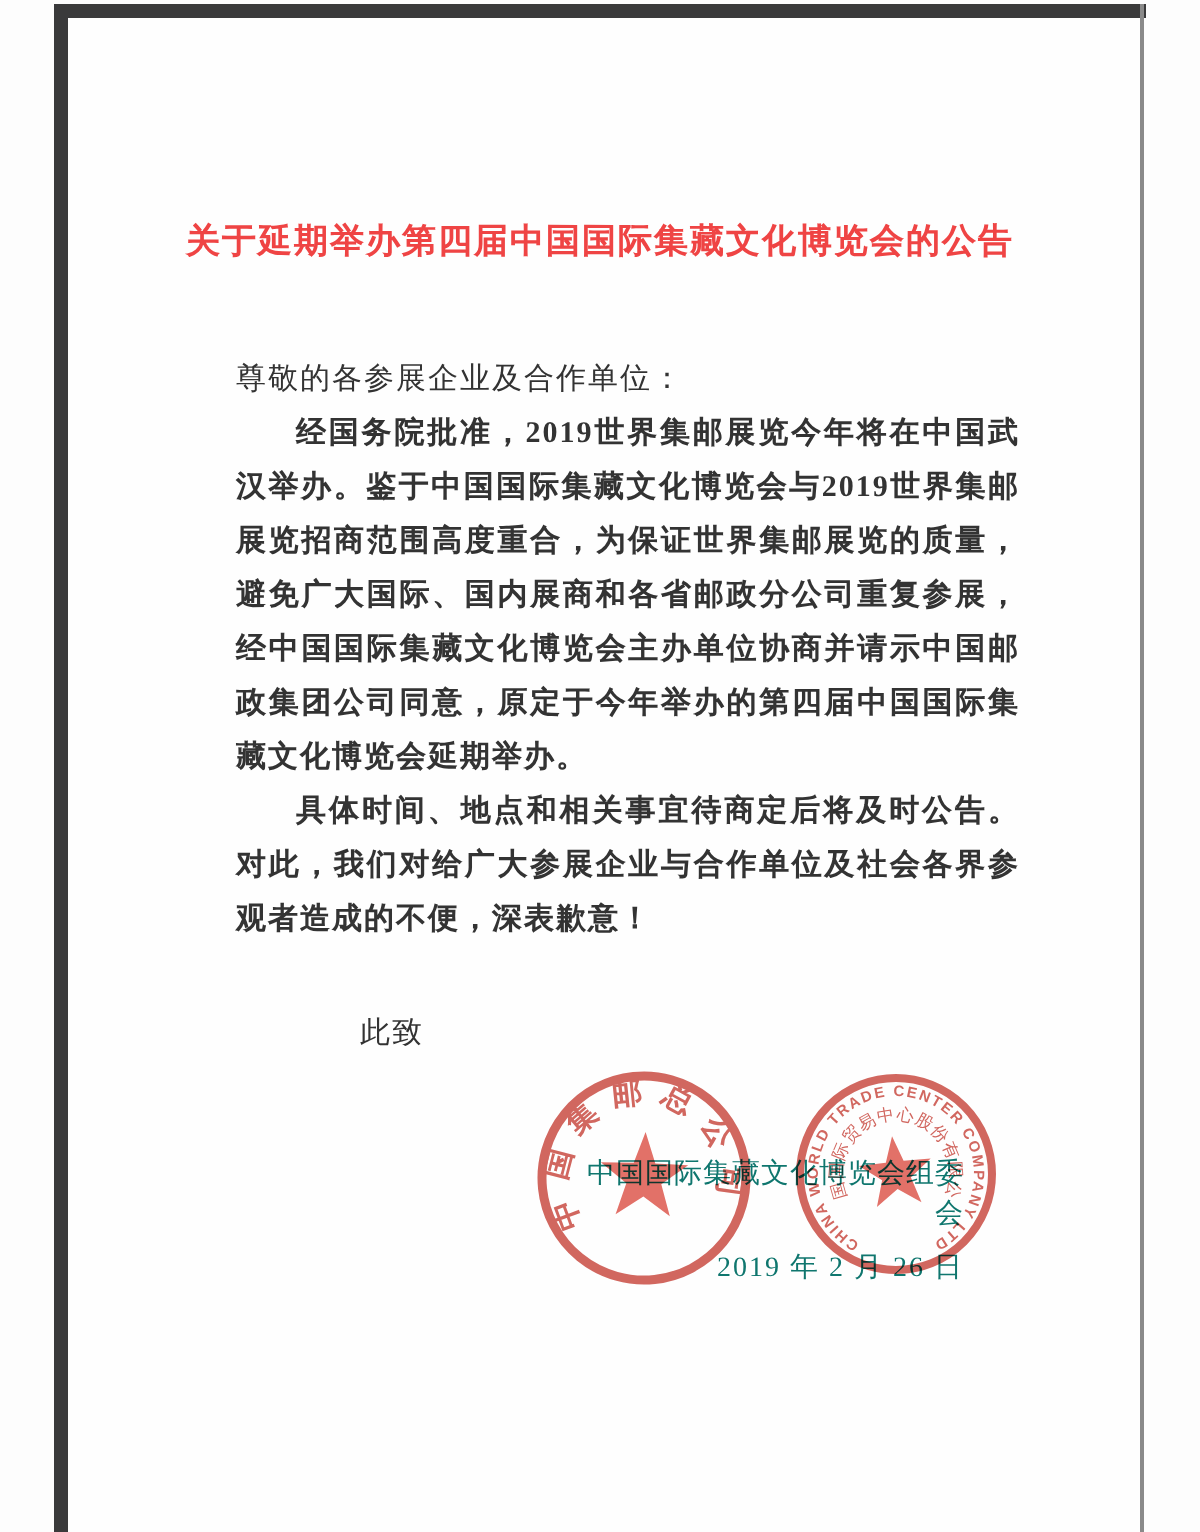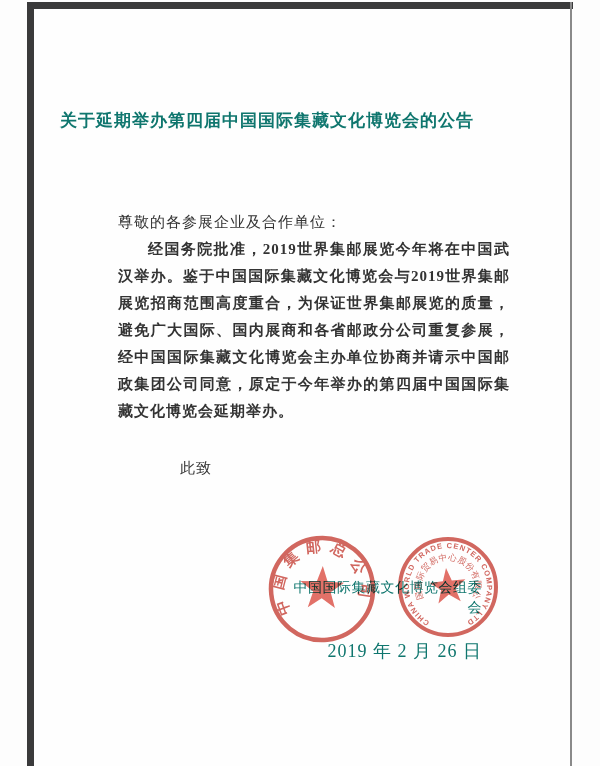--- a/index.html
+++ b/index.html
@@ -13,42 +13,42 @@
 
   
   .frame-top  { position: absolute; left: 27px; top: 2px; width: 546px; height: 7px; background: #3a3a3b; }
   .frame-left { position: absolute; left: 27px; top: 2px; width: 7px; height: 764px; background: #3a3a3b; }
   .frame-right{ position: absolute; left: 570px; top: 2px; width: 2px; height: 764px; background: #8a8a8a; }
 
   .paper { position: absolute; left: 34px; top: 9px; width: 536px; height: 757px; background: #fefefe; }
 
   .title {
     position: absolute; left: 60px; top: 109px; width: 480px;
-    font-size: 17px; font-weight: bold; color: #0f766e;
+    text-align: center;
+    font-size: 17px; font-weight: bold; color: #ef4444;
     letter-spacing: 1px;
     margin: 0;
   }
 
   .body-text {
     position: absolute; left: 118px; top: 177px; width: 392px;
     font-size: 15px; line-height: 27px; color: #333333;
     letter-spacing: 1px;
     text-align: justify;
-    margin-top: 32px;
   }
   .body-text p { margin: 0; }
   .body-text .para { text-indent: 2em; font-weight: bold; }
   .closing { margin-top: 30px !important; padding-left: 62px; font-family: Liberation Serif, serif; }
 
   .sign-block {
     position: absolute; left: 286px; top: 578px; width: 196px;
     text-align: right; color: #0f766e;
   }
   .signature { font-size: 14px; line-height: 20px; letter-spacing: 0.5px; }
-  .sign-date { font-size: 18px; line-height: 20px; margin-top: 23px; letter-spacing: 1px; }
+  .sign-date { font-size: 14px; line-height: 20px; margin-top: 7px; letter-spacing: 1px; }
 
   .seal {
     position: absolute;
     mix-blend-mode: multiply;
     opacity: 0.82;
   }
   .seal-left  { left: 262px; top: 529px; }
   .seal-right { left: 391px; top: 530px; }
 
   .seal .ring { fill: none; }
@@ -63,20 +63,21 @@
   <div class="paper"></div>
   <div class="frame-top"></div>
   <div class="frame-left"></div>
   <div class="frame-right"></div>
 
   <h1 class="title">关于延期举办第四届中国国际集藏文化博览会的公告</h1>
 
   <div class="body-text">
     <p class="salutation">尊敬的各参展企业及合作单位：</p>
     <p class="para">经国务院批准，2019世界集邮展览今年将在中国武汉举办。鉴于中国国际集藏文化博览会与2019世界集邮展览招商范围高度重合，为保证世界集邮展览的质量，避免广大国际、国内展商和各省邮政分公司重复参展，经中国国际集藏文化博览会主办单位协商并请示中国邮政集团公司同意，原定于今年举办的第四届中国国际集藏文化博览会延期举办。</p>
+    <p class="para">具体时间、地点和相关事宜待商定后将及时公告。对此，我们对给广大参展企业与合作单位及社会各界参观者造成的不便，深表歉意！</p>
     <p class="closing">此致</p>
   </div>
 
   <div class="sign-block">
     <div class="signature">中国国际集藏文化博览会组委会</div>
     <div class="sign-date">2019 年 2 月 26 日</div>
   </div>
 
   <svg class="seal seal-left" width="120" height="120" viewBox="-60 -60 120 120">
     <g transform="rotate(-6)">

